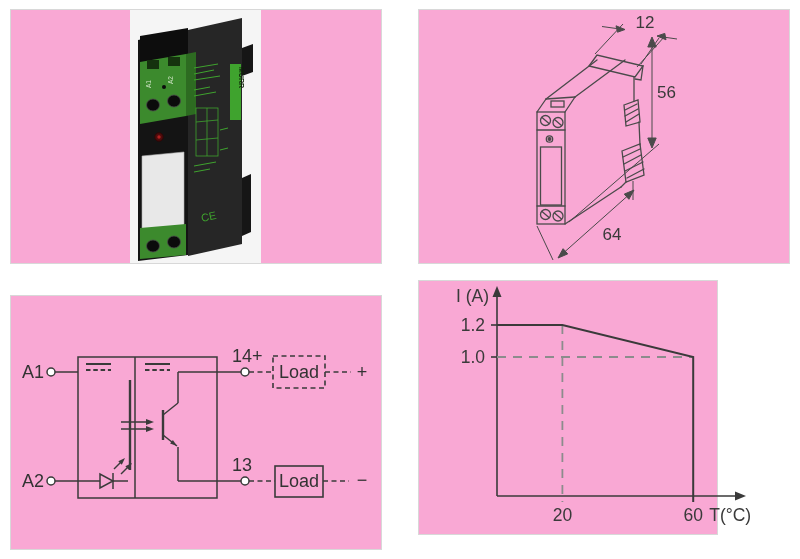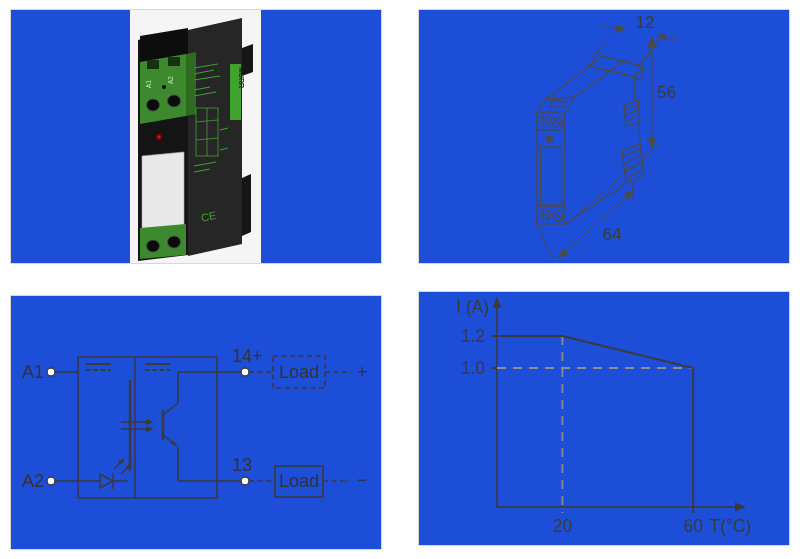--- a/index.html
+++ b/index.html
@@ -1,23 +1,23 @@
 <!DOCTYPE html>
 <html><head>
 <meta charset="utf-8">
 <style>
   html,body{margin:0;padding:0;background:#ffffff;}
   *{box-sizing:border-box;}
   .canvas{position:relative;width:800px;height:559px;background:#ffffff;overflow:hidden;
           font-family:"Liberation Sans",sans-serif;}
-  .panel{position:absolute;background:#1d4ed8;border:1px solid #d8d8d8;}
+  .panel{position:absolute;background:#f9a8d4;border:1px solid #d8d8d8;}
   #panel-photo{left:10px;top:9px;width:372px;height:255px;}
   #panel-dims{left:418px;top:9px;width:372px;height:255px;}
   #panel-circuit{left:10px;top:295px;width:372px;height:255px;}
-  #panel-chart{left:418px;top:291px;width:372px;height:255px;}
+  #panel-chart{left:418px;top:280px;width:300px;height:255px;}
   .photo-wrap{position:absolute;left:119px;top:0px;width:131px;height:253px;background:#f5f5f5;}
   svg{display:block;}
   svg text{font-family:"Liberation Sans",sans-serif;}
   .diagtext{font-size:18px;fill:#333;}
   .dimtext{font-size:17px;fill:#3a3a3a;}
   .charttext{font-size:17.5px;fill:#3a3a3a;}
 </style>
 </head>
 <body>
 

